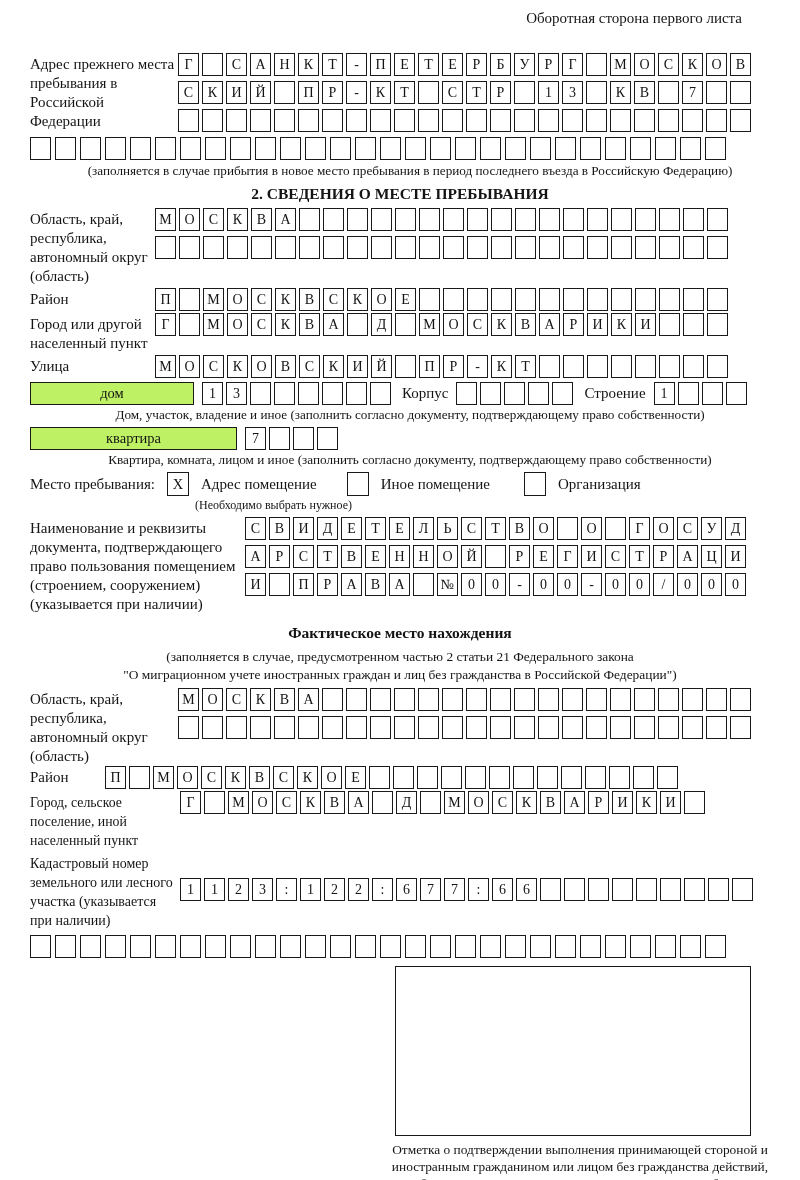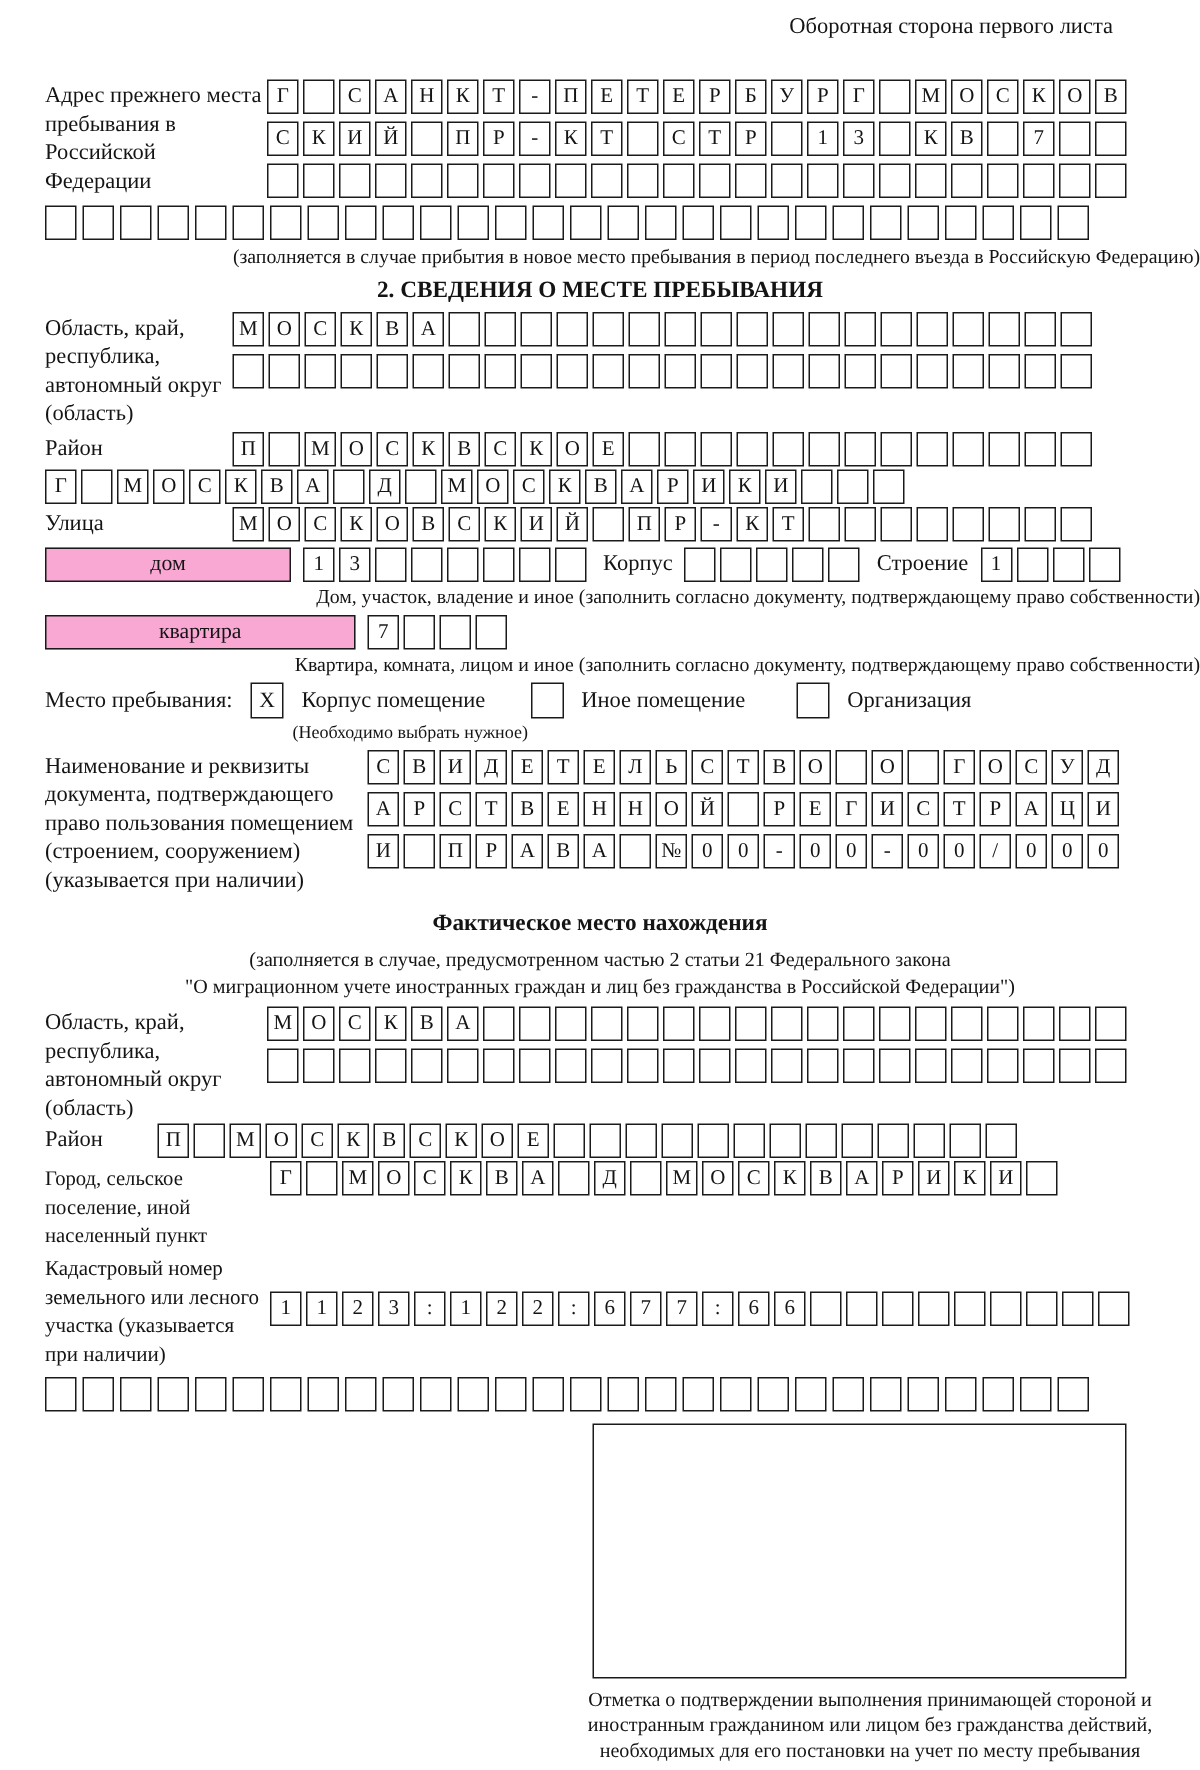--- a/index.html
+++ b/index.html
@@ -17,26 +17,26 @@
   .w150{flex:0 0 150px;}
   .w75{flex:0 0 75px;}
   .rows{display:flex;flex-direction:column;gap:5px;}
   .cellrow{display:flex;}
   .cell{
     display:inline-block;width:19px;height:21px;border:1.5px solid #1a1a1a;
     margin-right:3px;text-align:center;font-size:14px;line-height:21px;
     font-family:"Liberation Serif",serif;background:#fff;flex:0 0 auto;
   }
   .wide .cell{margin-right:4px;}
-  .caption{font-size:13.2px;text-align:right;margin-top:3px;padding-left:20px;}
+  .caption{font-size:13.2px;text-align:center;margin-top:3px;padding-left:20px;}
   .sec-title{font-weight:bold;font-size:15.5px;text-align:center;margin-top:6px;margin-bottom:5px;}
   .inline-row{display:flex;align-items:center;margin-left:30px;font-size:15px;}
   .bigbox-label{
     border:1.5px solid #1a1a1a;height:21px;line-height:21px;text-align:center;
-    font-size:14.5px;background:#f9a8d4;
+    font-size:14.5px;background:#bef264;
   }
   .dom-box{width:162px;margin-right:8px;}
   .kv-box{width:205px;margin-right:8px;}
   .sep-label{padding:0 8px;white-space:nowrap;text-align:right;}
   .chk{
     display:inline-block;width:20px;height:22px;border:1.5px solid #1a1a1a;
     text-align:center;font-size:14.5px;line-height:22px;background:#fff;
   }
   .mesto-note{font-size:12px;margin-left:195px;margin-top:2px;}
   .fact-title{font-weight:bold;font-size:15.5px;text-align:center;margin-top:10px;}
@@ -262,20 +262,21 @@
       <span class="cell"></span>
       <span class="cell"></span>
       <span class="cell"></span>
       <span class="cell"></span>
       <span class="cell"></span>
       <span class="cell"></span>
     </div>
 </div>
 
 <div class="field mt2">
+  <div class="flabel w125">Город или другой населенный пункт</div>
   <div class="cellrow">
       <span class="cell">Г</span>
       <span class="cell"></span>
       <span class="cell">М</span>
       <span class="cell">О</span>
       <span class="cell">С</span>
       <span class="cell">К</span>
       <span class="cell">В</span>
       <span class="cell">А</span>
       <span class="cell"></span>
@@ -364,21 +365,21 @@
       <span class="cell"></span>
       <span class="cell"></span>
       <span class="cell"></span>
     </div>
 </div>
 <div class="caption mt2">Квартира, комната, лицом и иное (заполнить согласно документу, подтверждающему право собственности)</div>
 
 <div class="inline-row mt4" style="gap:12px;">
   <span>Место пребывания:</span>
   <span class="chk">X</span>
-  <span>Корпус помещение</span>
+  <span>Адрес помещение</span>
   <span class="chk" style="margin-left:18px;"></span>
   <span>Иное помещение</span>
   <span class="chk" style="margin-left:22px;"></span>
   <span>Организация</span>
 </div>
 <div class="mesto-note">(Необходимо выбрать нужное)</div>
 
 <div class="field mt4">
   <div class="flabel w215">Наименование и реквизиты документа, подтверждающего право пользования помещением (строением, сооружением) (указывается при наличии)</div>
   <div class="rows">

